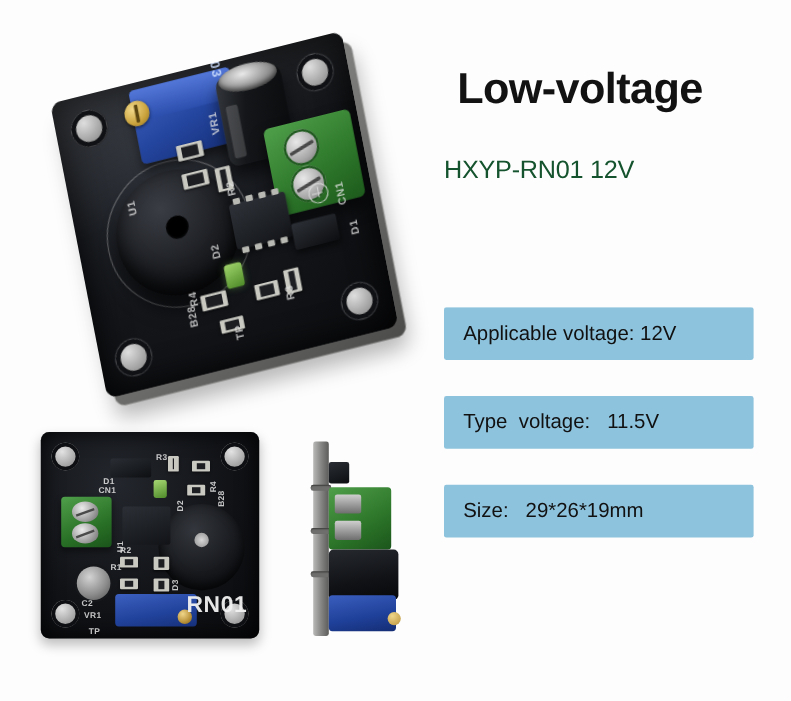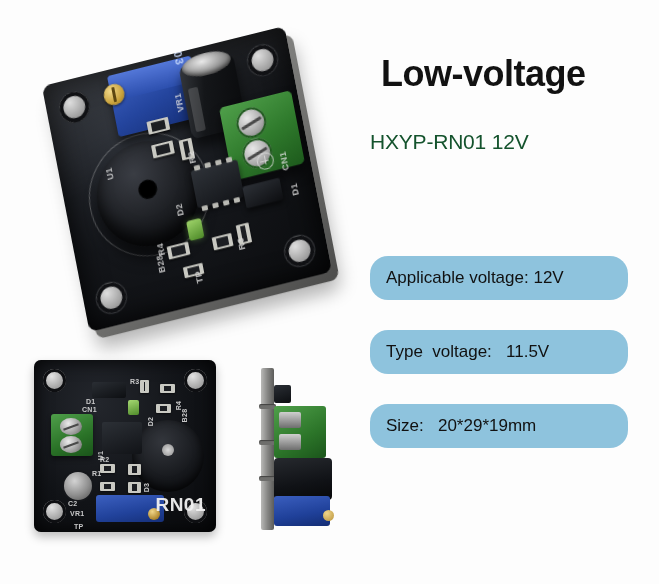--- a/index.html
+++ b/index.html
@@ -24,21 +24,21 @@
   .subtitle{
     font-size:21px; font-weight:normal; color:#14532d;
     margin:0; padding-top:24px; white-space:nowrap; letter-spacing:-0.2px;
   }
 
   .spec-list{
     position:absolute; left:370px; top:256px; width:258px;
   }
   .spec{
     background:#8ec3dd;
-    border-radius:18px;
+    border-radius:2px;
     height:44px;
     margin-bottom:30px;
     display:flex; align-items:center;
     padding-left:16px;
     box-sizing:border-box;
     color:#111; font-size:17px;
     white-space:pre;
   }
   .spec:last-child{margin-bottom:0;}
 
@@ -479,16 +479,16 @@
   <div class="text-col">
     <h1 class="title">
       <span class="ln">Low-voltage</span>
     </h1>
     <div class="subtitle">HXYP-RN01 12V</div>
   </div>
 
   <div class="spec-list">
     <div class="spec">Applicable voltage: 12V</div>
     <div class="spec">Type  voltage:   11.5V</div>
-    <div class="spec">Size:   20*29*19mm</div>
+    <div class="spec">Size:   29*26*19mm</div>
   </div>
 
 </div>
 
 </body></html>

